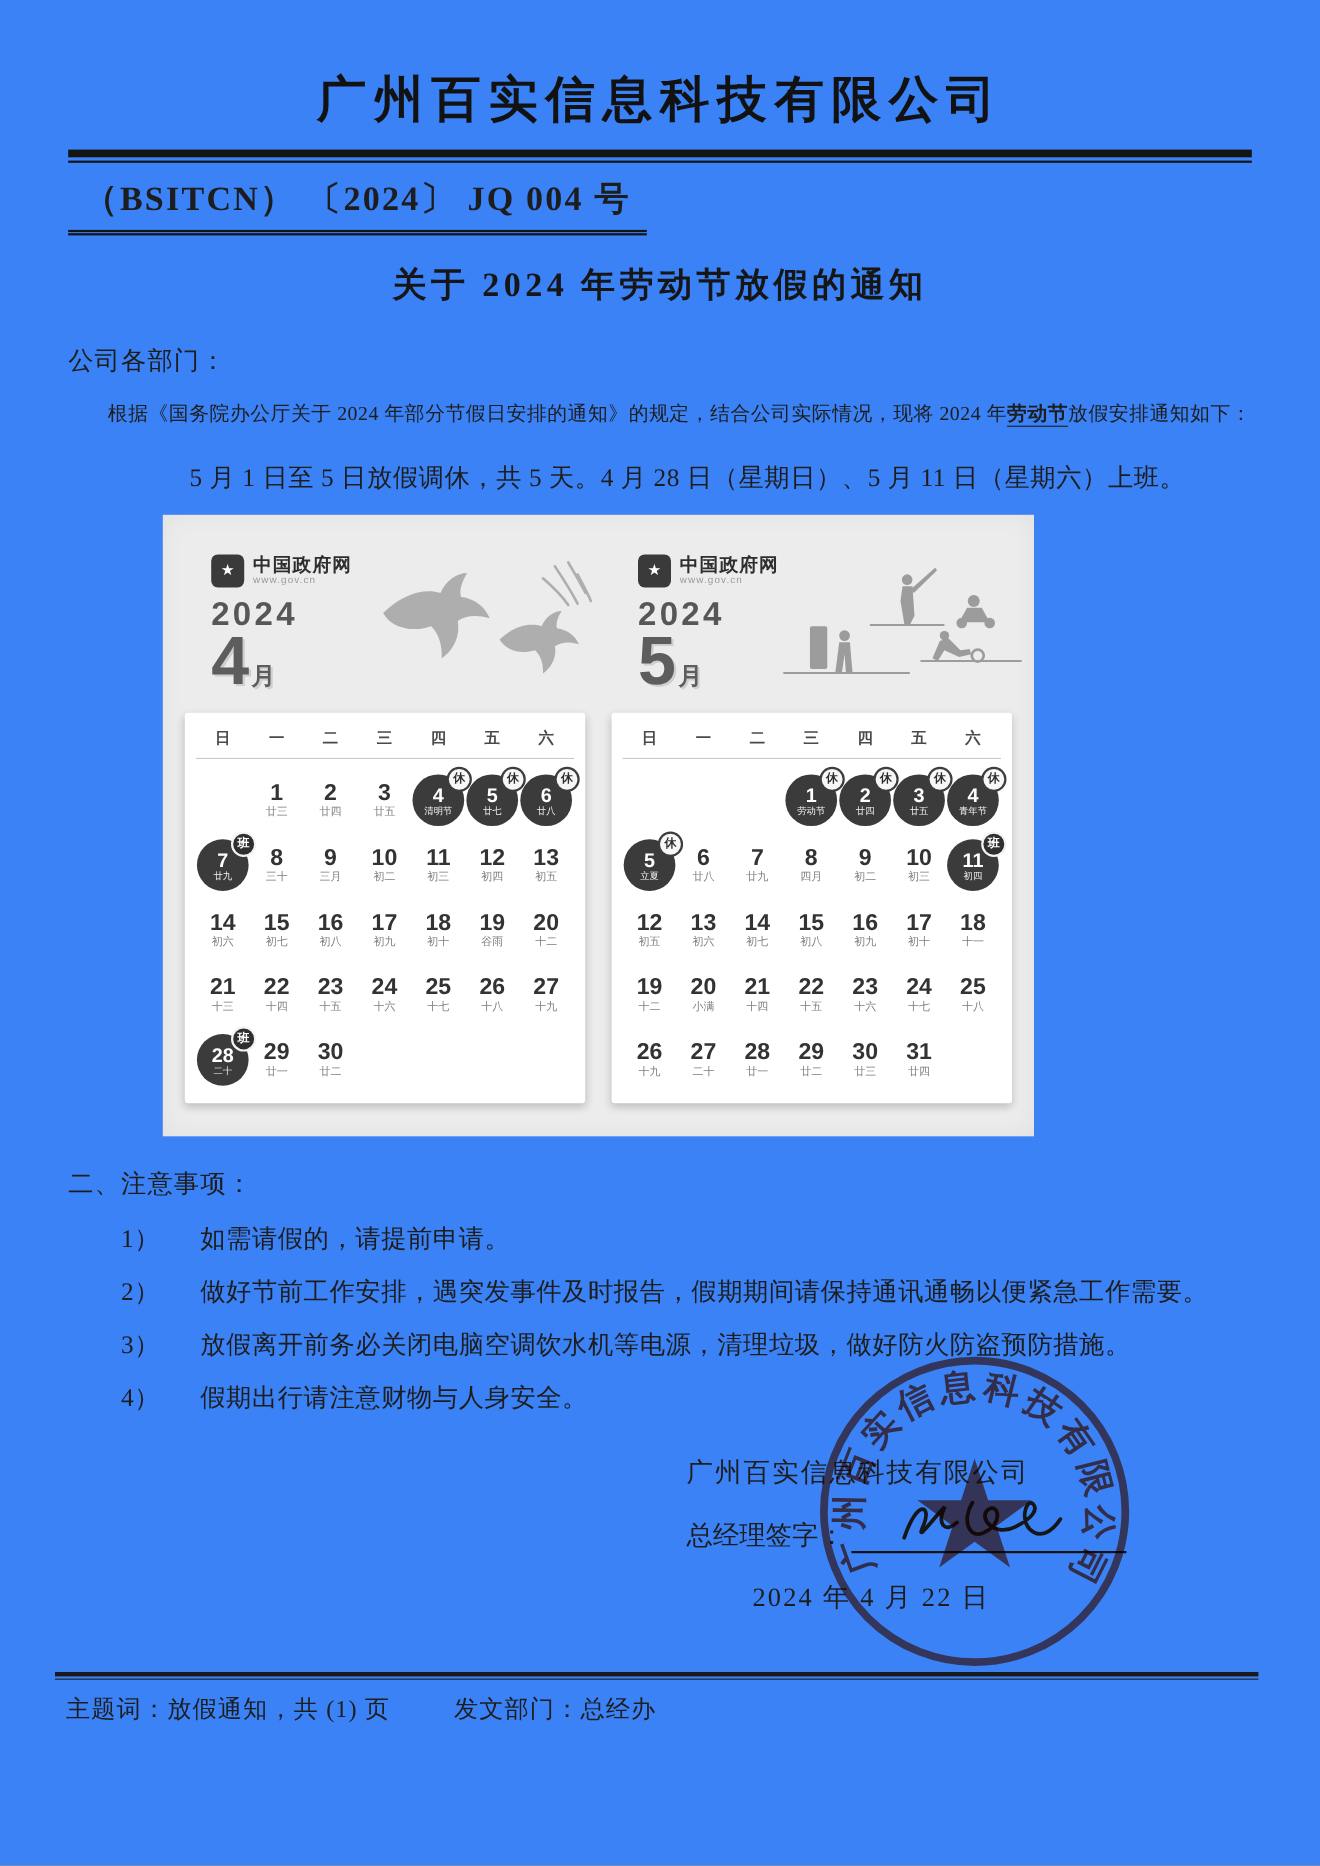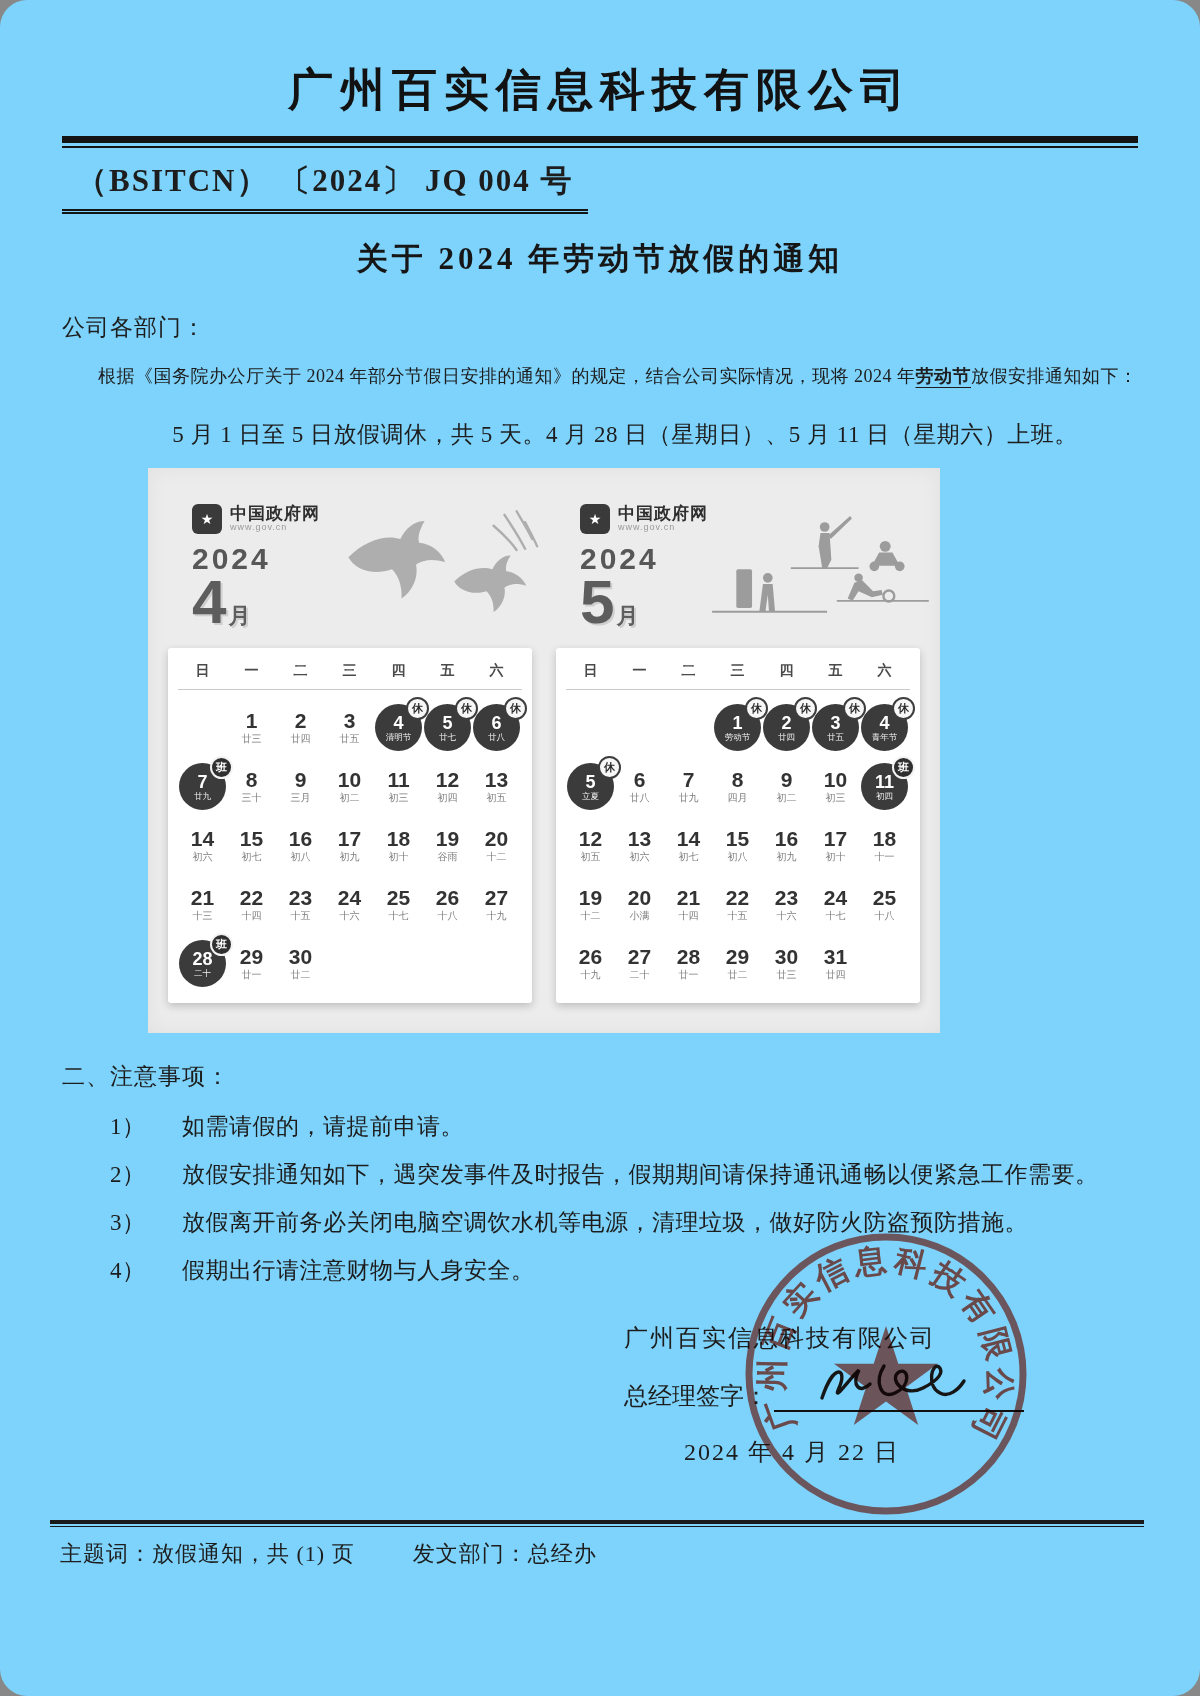--- a/index.html
+++ b/index.html
@@ -1,19 +1,19 @@
 <!DOCTYPE html>
 <html lang="zh"><head>
 <meta charset="utf-8">
 <style>
   html,body{margin:0;padding:0;background:#888;}
   .page{
     position:relative;width:1200px;height:1696px;margin:0 auto;
-    background:#7dd3fc;overflow:hidden;
-    font-family:"Liberation Serif","DejaVu Serif",serif;color:#1d1d1d;border-radius:27px;
+    background:#3b82f6;overflow:hidden;
+    font-family:"Liberation Serif","DejaVu Serif",serif;color:#1d1d1d;
   }
   .content{padding:54px 62px 0 62px;}
 
   
   .company-title{
     text-align:center;font-family:"Liberation Sans","DejaVu Sans",sans-serif;
     font-weight:800;font-size:45px;letter-spacing:7px;color:#121212;margin:6px 0 16px;
   }
   .rule-main{height:3px;border-top:7px solid #141414;border-bottom:2px solid #141414;}
   .doc-number{margin-top:12px;}
@@ -506,21 +506,21 @@
 
     <div class="sec-head" style="margin-top:28px">二、注意事项：</div>
 
     <div class="notes">
       <div class="note">
         <span class="note-num">1）</span>
         <span class="note-text">如需请假的，请提前申请。</span>
       </div>
       <div class="note">
         <span class="note-num">2）</span>
-        <span class="note-text">放假安排通知如下，遇突发事件及时报告，假期期间请保持通讯通畅以便紧急工作需要。</span>
+        <span class="note-text">做好节前工作安排，遇突发事件及时报告，假期期间请保持通讯通畅以便紧急工作需要。</span>
       </div>
       <div class="note">
         <span class="note-num">3）</span>
         <span class="note-text">放假离开前务必关闭电脑空调饮水机等电源，清理垃圾，做好防火防盗预防措施。</span>
       </div>
       <div class="note">
         <span class="note-num">4）</span>
         <span class="note-text">假期出行请注意财物与人身安全。</span>
       </div>
     </div>

